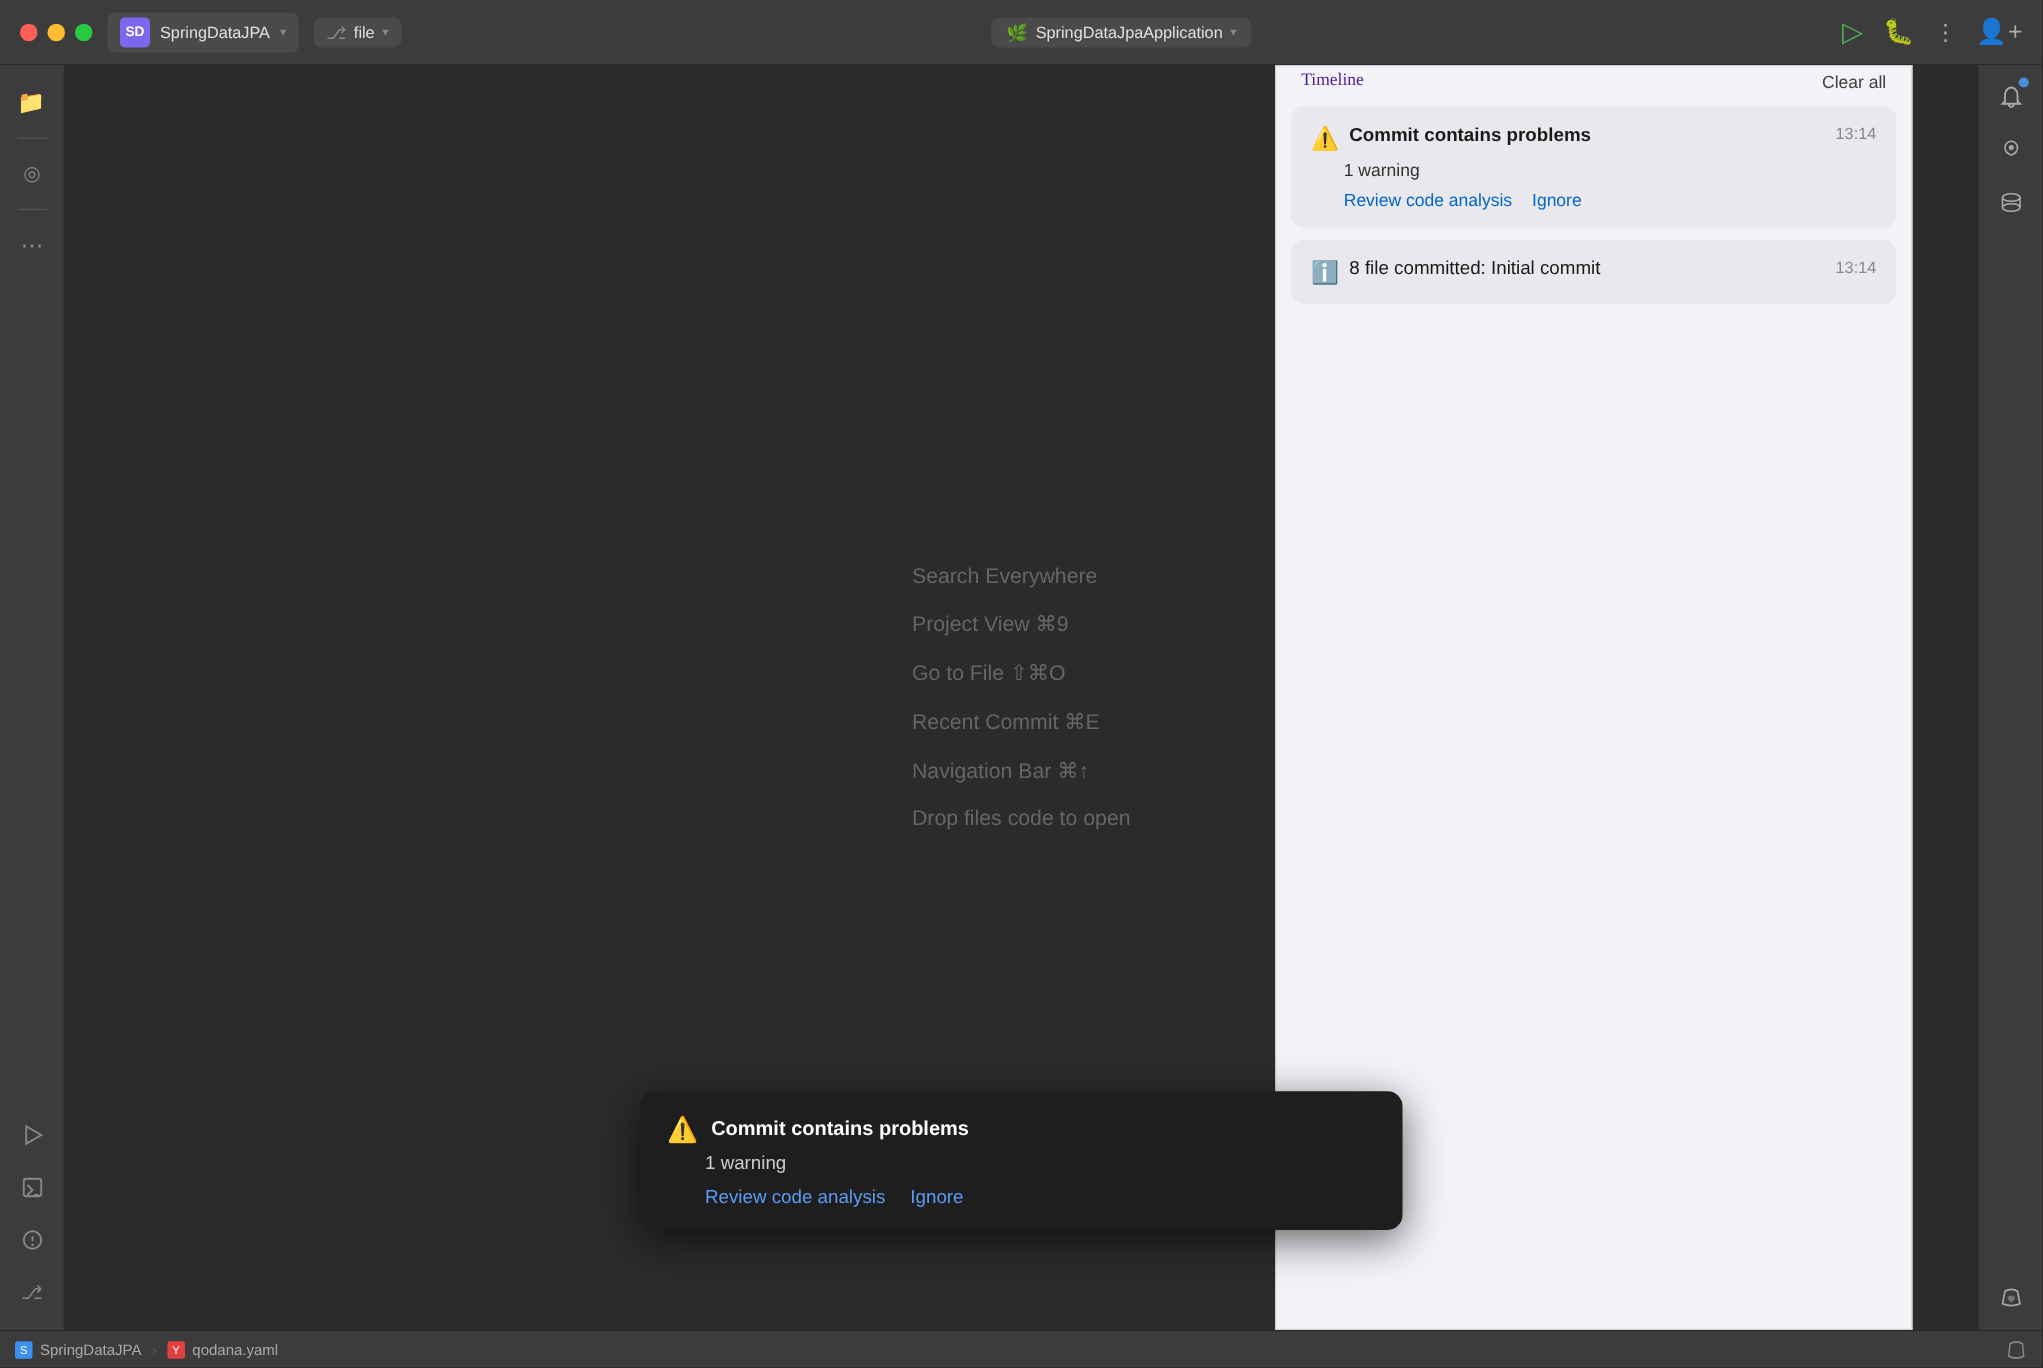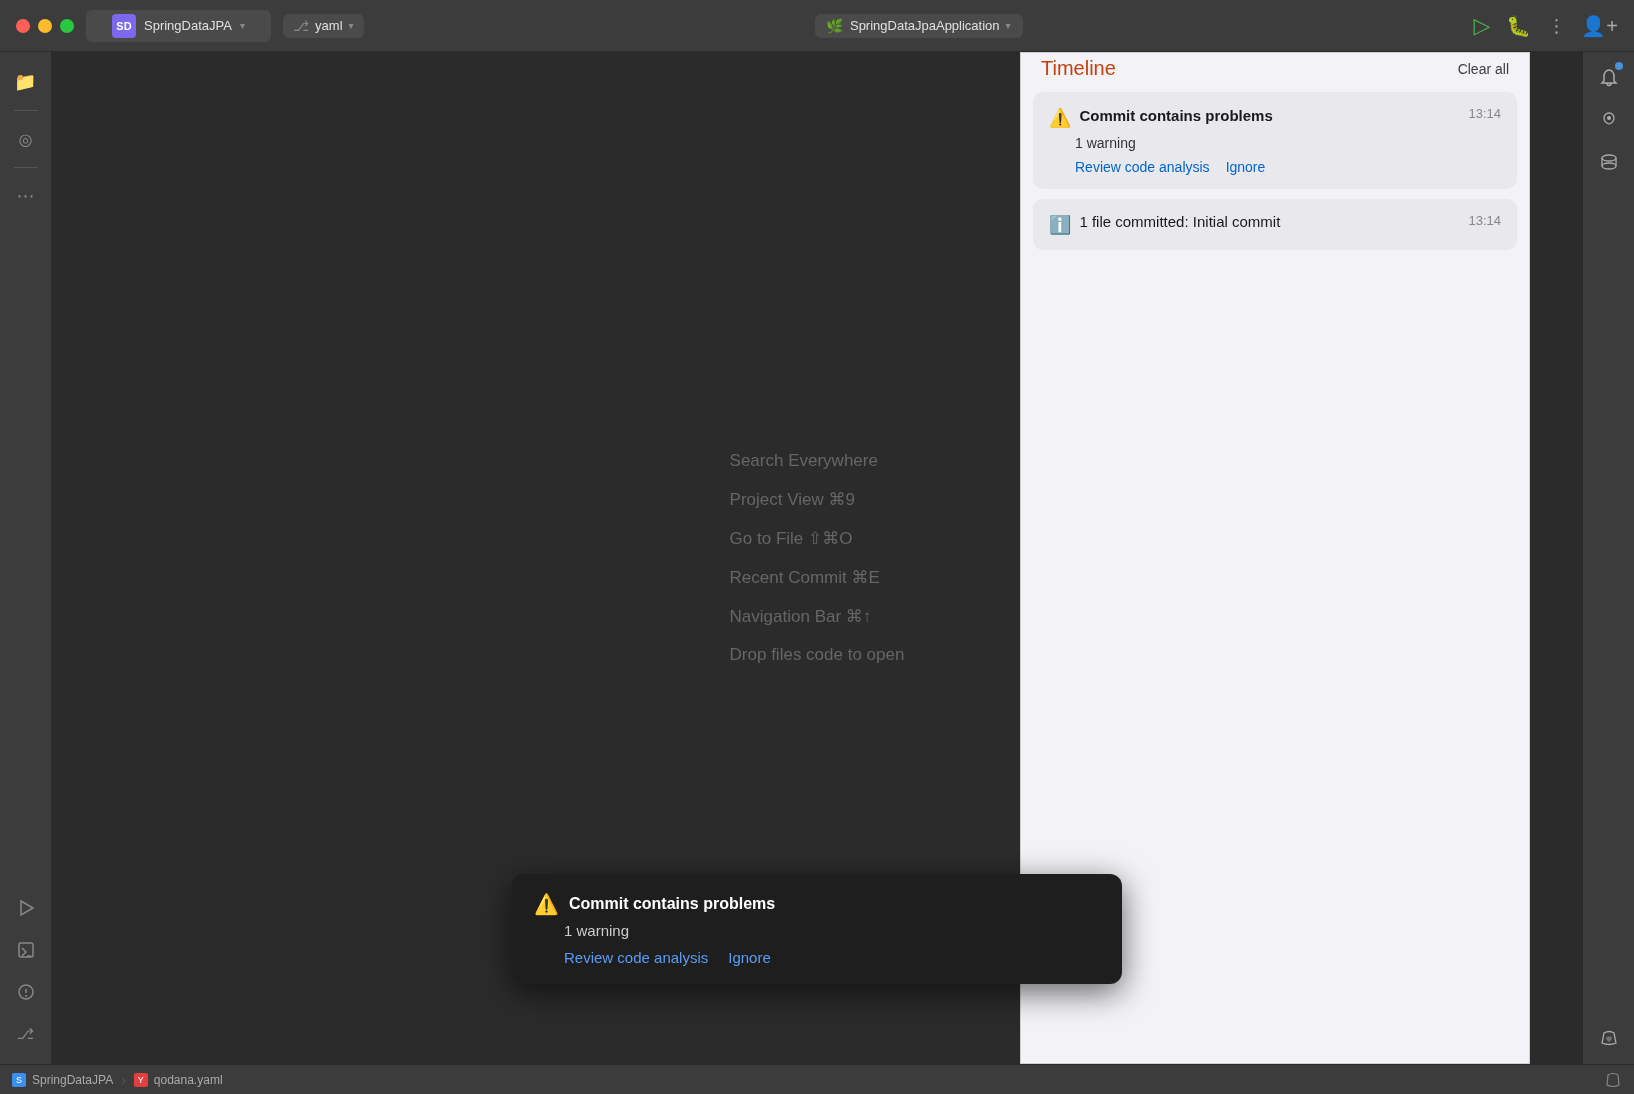--- a/index.html
+++ b/index.html
@@ -35,21 +35,21 @@
     .tl-red { background: #ff5f57; }
     .tl-yellow { background: #febc2e; }
     .tl-green { background: #28c840; }
 
     .project-badge {
       display: flex;
       align-items: center;
       gap: 8px;
       background: #4a4a4a;
       border-radius: 6px;
-      padding: 4px 26px;
+      padding: 4px 10px;
       cursor: pointer;
     }
     .project-icon {
       width: 24px;
       height: 24px;
       background: #7b68ee;
       border-radius: 4px;
       display: flex;
       align-items: center;
       justify-content: center;
@@ -220,22 +220,23 @@
       font-weight: 600;
       color: #1a1a1a;
     }
     .notifications-timeline-row {
       display: flex;
       align-items: center;
       justify-content: space-between;
       padding: 4px 20px 12px;
     }
     .notifications-timeline {
-      font-size: 20px;
-      color: #c2410c;
+      font-size: 14px;
+      color: #4c1d95;
+      font-family: Liberation Serif, serif;
     }
     .clear-all-btn {
       color: #404040;
       font-size: 14px;
       background: none;
       border: none;
       cursor: pointer;
     }
 
     .notification-card {
@@ -429,21 +430,21 @@
   <div class="project-badge">
     <div class="project-icon">
       <span>SD</span>
     </div>
     <span class="project-name">SpringDataJPA</span>
     <span class="chevron-down">▾</span>
   </div>
 
   <div class="branch-badge">
     <span class="branch-icon">⎇</span>
-    <span class="branch-name">yaml</span>
+    <span class="branch-name">file</span>
     <span class="chevron-down">▾</span>
   </div>
 
   <div class="titlebar-center">
     <div class="run-config">
       <span class="run-config-icon">🌿</span>
       <span class="run-config-name">SpringDataJpaApplication</span>
       <span class="chevron-down">▾</span>
     </div>
   </div>
@@ -537,21 +538,21 @@
             <button class="notification-action-btn">Review code analysis</button>
             <button class="notification-action-btn">Ignore</button>
           </div>
         </div>
       </div>
 
       <div class="notification-card info-card">
         <div class="notification-card-header">
           <span class="notification-icon info-icon">ℹ️</span>
           <div class="notification-title-row">
-            <span class="notification-info-title">1 file committed: Initial commit</span>
+            <span class="notification-info-title">8 file committed: Initial commit</span>
             <span class="notification-time">13:14</span>
           </div>
         </div>
       </div>
     </div>
 
     <div class="toast-notification">
       <div class="toast-header">
         <span class="toast-icon">⚠️</span>
         <span class="toast-title">Commit contains problems</span>

